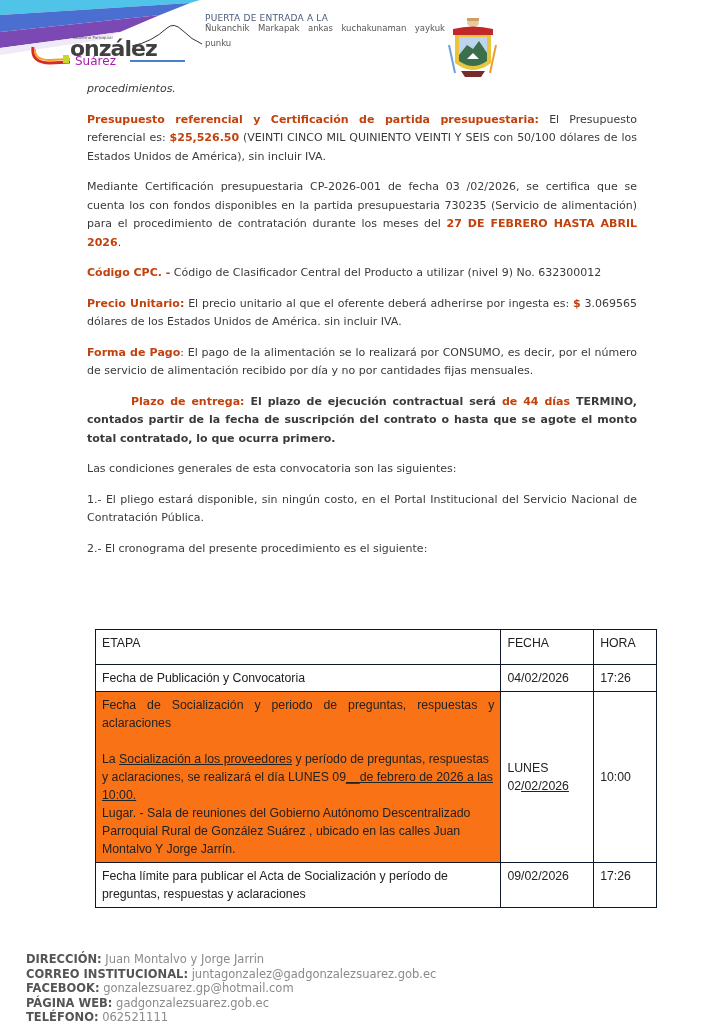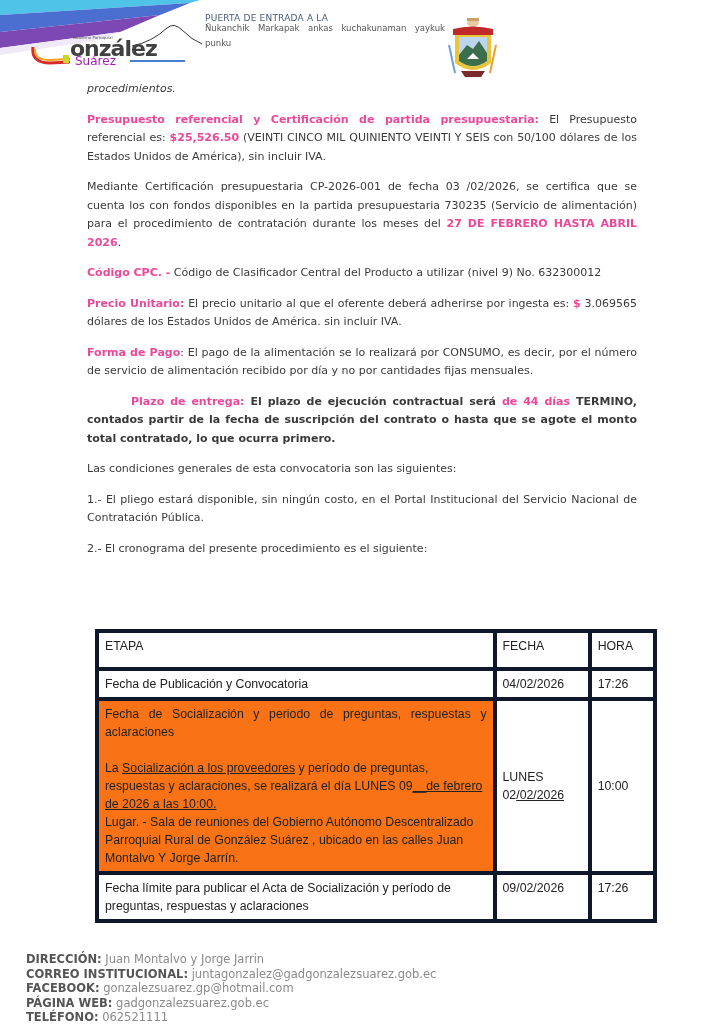--- a/index.html
+++ b/index.html
@@ -10,27 +10,27 @@
   .logo-text { position: absolute; left: 60px; top: 30px; width: 140px; height: 40px; }
   .logo-small { position: absolute; left: 73px; top: 35px; font-size: 4px; color: #555; }
   .logo-main { position: absolute; left: 70px; top: 36px; font-family: "DejaVu Sans", sans-serif; font-size: 22px; font-weight: bold; color: #404040; letter-spacing: -1px; }
   .logo-sub { position: absolute; left: 75px; top: 54px; font-size: 12px; color: #a21caf; }
   .header-line1 { position: absolute; left: 205px; top: 13px; font-size: 9px; color: #4a5a7a; letter-spacing: 0.2px; }
   .header-line2 { position: absolute; left: 205px; top: 21px; width: 240px; font-size: 8.5px; color: #555; line-height: 15px; text-align: justify; }
   .crest { position: absolute; left: 445px; top: 15px; width: 55px; height: 66px; }
 
   .content { position: absolute; left: 87px; top: 80px; width: 550px; font-size: 11px; line-height: 18.5px; color: #3a3a3a; }
   .content p { margin: 0 0 12px 0; text-align: justify; }
-  .content b { color: #ec4899; }
+  .content b { color: #c2410c; }
   .italic { font-style: italic; }
   .indent { text-indent: 44px; font-weight: bold; }
 
   table.crono { position: absolute; left: 95px; top: 629px; width: 562px; border-collapse: collapse;
                 font-family: "Liberation Sans", sans-serif; font-size: 12.3px; color: #222; }
-  table.crono td { border: 4px solid #0f172a; padding: 4px 6px; vertical-align: top; line-height: 18px; }
+  table.crono td { border: 1px solid #0f172a; padding: 4px 6px; vertical-align: top; line-height: 18px; }
   .col-etapa { width: 396px; }
   .col-fecha { width: 80px; }
   .col-hora { width: 50px; margin-top: 34px; }
   .hdr td { height: 26px; }
   .hl { background: #f97316; }
   .justify { text-align: justify; }
   .u { text-decoration: underline; }
   .mid { vertical-align: middle !important; }
 
   .footer { position: absolute; left: 26px; top: 952px; font-size: 11.5px; line-height: 14.6px; color: #8a8a8a; }

